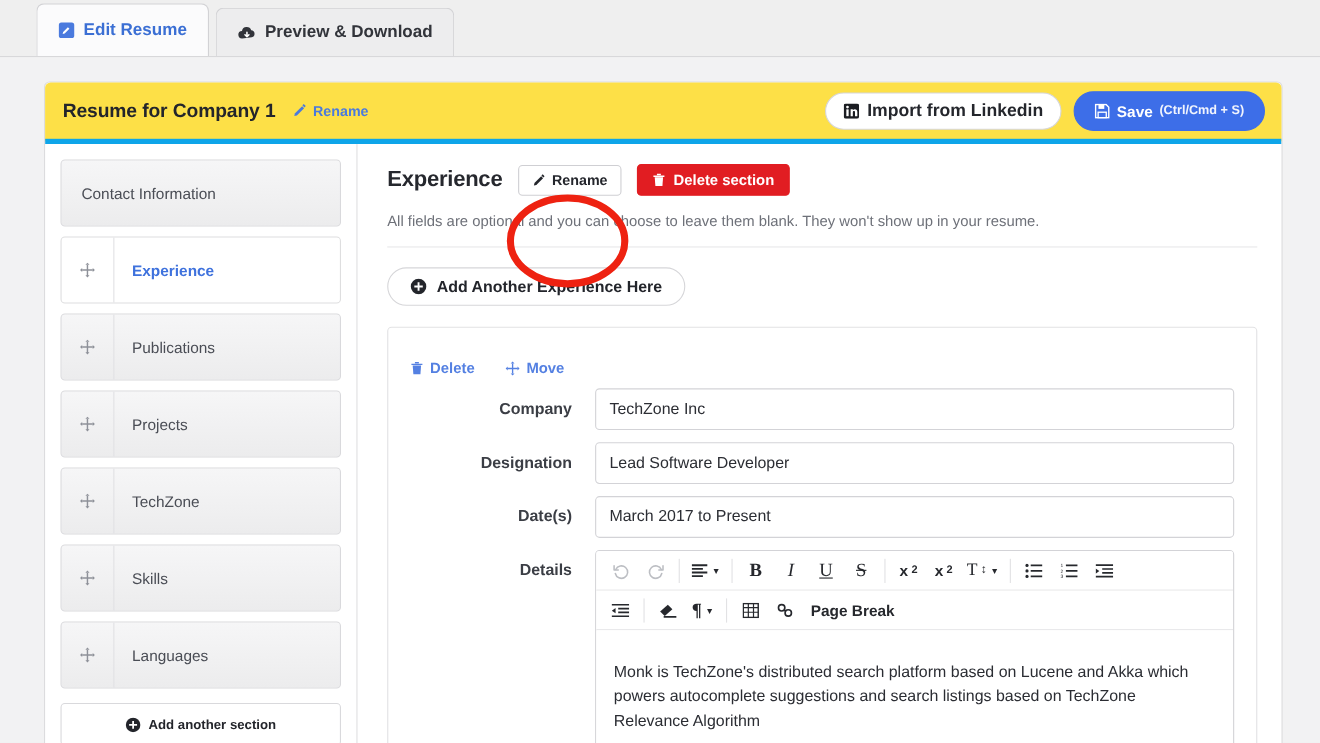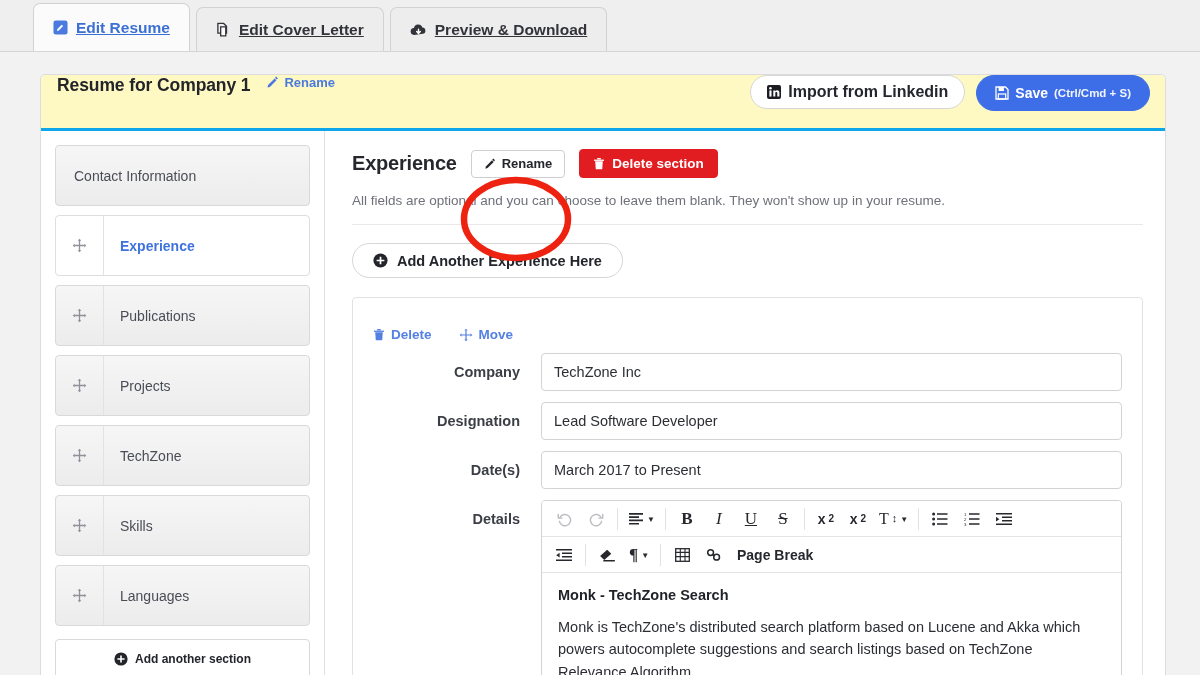--- a/index.html
+++ b/index.html
@@ -25,44 +25,43 @@
     display: flex; align-items: center; gap: 8px;
     padding: 0 19px;
     background: #ededee;
     border: 1px solid #d2d2d5;
     border-bottom: none;
     border-radius: 7px 7px 0 0;
     font-size: 15.5px; font-weight: bold;
     color: #32343a;
     margin-right: 6px;
     white-space: nowrap;
-    text-decoration: underline;
   }
   .tab.active {
     background: #fbfbfc;
     color: #3b6fd4;
     height: 48px;
     border-color: #d2d2d5;
   }
   .tab-icon { display: inline-flex; align-items: center; justify-content: center; }
 
   
   .page { position: absolute; left: 0; top: 52px; width: 1200px; height: 623px; background: #f2f2f3; }
   .card {
     position: absolute; left: 40px; top: 22px;
     width: 1126px; height: 640px;
     background: #ffffff;
     border: 1px solid #dcdcde;
     border-radius: 5px;
   }
   .card-head {
-    height: 56px; background: #fef9c3;
-    border-bottom: 3px solid #0ea5e9;
+    height: 56px; background: #fde047;
+    border-bottom: 5px solid #0ea5e9;
     border-radius: 5px 5px 0 0;
-    display: flex; align-items: flex-start;
+    display: flex; align-items: center;
     padding: 0 15px 0 16px;
   }
   .card-title { font-size: 17.5px; font-weight: bold; color: #23252b; letter-spacing: -0.1px; }
   .rename-link {
     margin-left: 16px; display: inline-flex; align-items: center; gap: 5px;
     color: #4a7ade; font-size: 13px; font-weight: bold;
   }
   .head-spacer { flex: 1; }
   .btn-outline {
     display: inline-flex; align-items: center; gap: 7px;
@@ -209,29 +208,20 @@
   <div class="tab active">
     <span class="tab-icon">
       <svg width="15" height="15" viewBox="0 0 16 16">
           <rect x="0.5" y="0.5" width="15" height="15" rx="2.5" fill="#4a7ade"></rect>
           <path d="M4.2 11.6l.5-2 4.6-4.6 1.5 1.5-4.6 4.6-2 .5z" fill="#fff"></path>
         </svg>
     </span>
     <span>Edit Resume</span>
   </div>
 
-  <div class="tab">
-    <span class="tab-icon">
-      <svg width="15" height="16" viewBox="0 0 16 17">
-          <path d="M2 1.5h6.2l3 3v7.3H2z" fill="none" stroke="#32343a" stroke-width="1.4"></path>
-          <path d="M5 5.2h5.4v9.6H5z" fill="#fff" stroke="#32343a" stroke-width="1.4"></path>
-        </svg>
-    </span>
-    <span>Edit Cover Letter</span>
-  </div>
 
   <div class="tab">
     <span class="tab-icon">
       <svg width="17" height="14" viewBox="0 0 18 14">
           <path d="M4.4 12.2A3.6 3.6 0 0 1 4.2 5a4.6 4.6 0 0 1 8.9-.6 3.4 3.4 0 0 1 .6 6.7z" fill="#32343a"></path>
           <path d="M9 6.2v4.4m0 0l-1.9-1.9M9 10.6l1.9-1.9" stroke="#fff" stroke-width="1.5" fill="none" stroke-linecap="round"></path>
         </svg>
     </span>
     <span>Preview &amp; Download</span>
   </div>
@@ -524,21 +514,20 @@
                   <svg width="16" height="14" viewBox="0 0 16 14">
                       <circle cx="4.6" cy="4.6" r="2.9" fill="none" stroke="currentColor" stroke-width="1.5"></circle>
                       <circle cx="10.6" cy="9.2" r="2.9" fill="none" stroke="currentColor" stroke-width="1.5"></circle>
                       <path d="M6.6 6.6l2.2 1.2" stroke="currentColor" stroke-width="1.5"></path>
                     </svg>
                 </span>
                 <span class="tb-btn tb-text">Page Break</span>
               </div>
 
               <div class="ed-body">
-                <div class="ed-h">Monk - TechZone Search</div>
                 <div class="ed-p">Monk is TechZone's distributed search platform based on Lucene and Akka which powers autocomplete suggestions and search listings based on TechZone Relevance Algorithm</div>
               </div>
             </div>
           </div>
 
         </div>
       </div>
     </div>
   </div>
 

